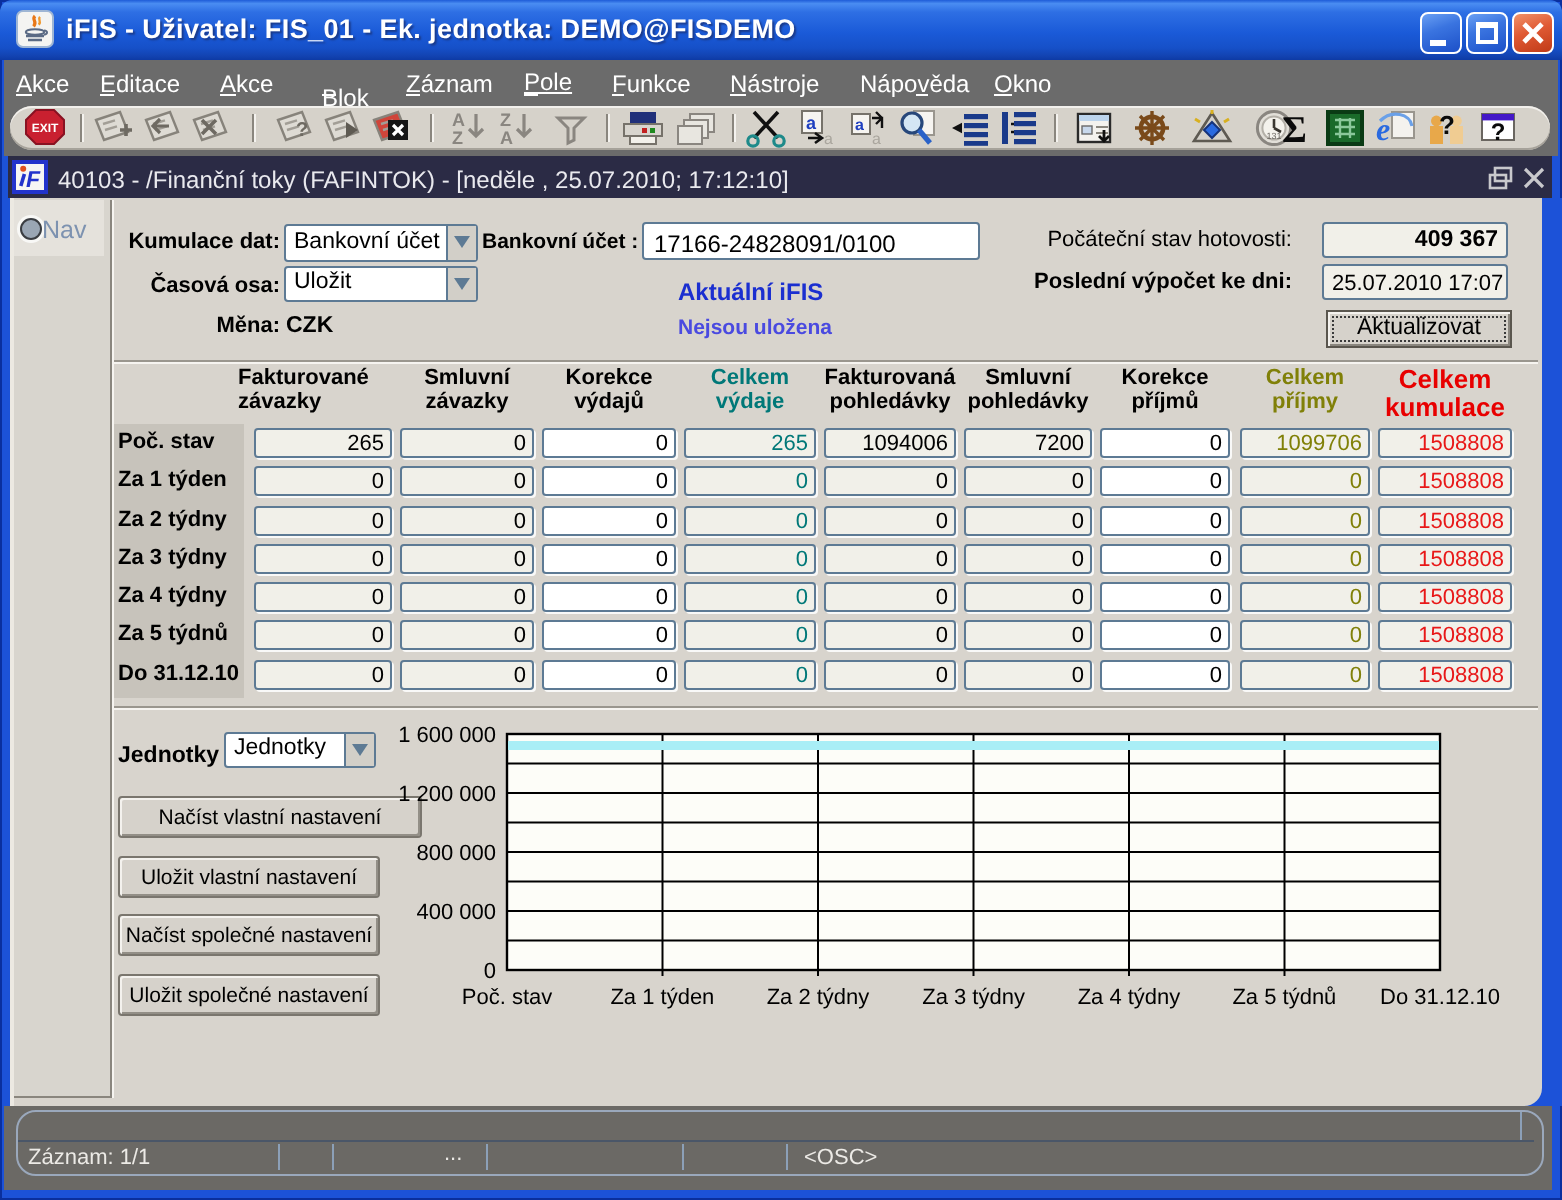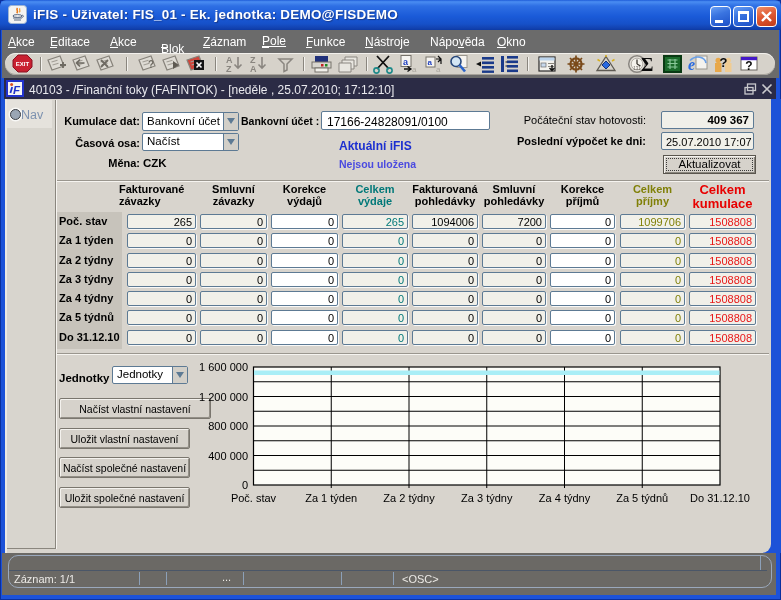--- a/index.html
+++ b/index.html
@@ -241,21 +241,21 @@
 <div class="abs b" style="left:143px;top:156.5px;font-size:11.5px;">CZK</div>
 <div class="abs" style="left:142px;top:112px;width:97px;height:19px;background:#fff;
 border:1.5px solid #5d7a94;border-radius:2px;">
 <div class="abs" style="left:4px;top:2px;font-size:11.5px;white-space:nowrap;">Bankovní účet</div>
 <div class="abs" style="right:0;top:0;width:15px;height:100%;background:#d2cfc8;border-left:1px solid #5d7a94;">
 <div class="abs" style="left:3px;top:5px;width:0;height:0;border-left:4.5px solid transparent;border-right:4.5px solid transparent;border-top:6px solid #5d7a94;"></div>
 </div>
   </div>
 <div class="abs" style="left:142px;top:133px;width:97px;height:18px;background:#fff;
 border:1.5px solid #5d7a94;border-radius:2px;">
-<div class="abs" style="left:4px;top:1px;font-size:11.5px;white-space:nowrap;">Načíst</div>
+<div class="abs" style="left:4px;top:1px;font-size:11.5px;white-space:nowrap;">Uložit</div>
 <div class="abs" style="right:0;top:0;width:15px;height:100%;background:#d2cfc8;border-left:1px solid #5d7a94;">
 <div class="abs" style="left:3px;top:5px;width:0;height:0;border-left:4.5px solid transparent;border-right:4.5px solid transparent;border-top:6px solid #5d7a94;"></div>
 </div>
   </div>
 <div class="abs b" style="left:241px;top:115px;font-size:10.5px;white-space:nowrap;">Bankovní účet :</div>
 <div class="abs" style="left:321px;top:111px;width:169px;height:19px;background:#fff;
 border:1.5px solid #5d7a94;border-radius:2px;">
     <div class="abs" style="left:5px;top:3px;font-size:12px;white-space:nowrap;">17166-24828091/0100</div>
   </div>
 <div class="abs b" style="left:339px;top:139px;font-size:12px;color:#1b2fd0;">Aktuální iFIS</div>

